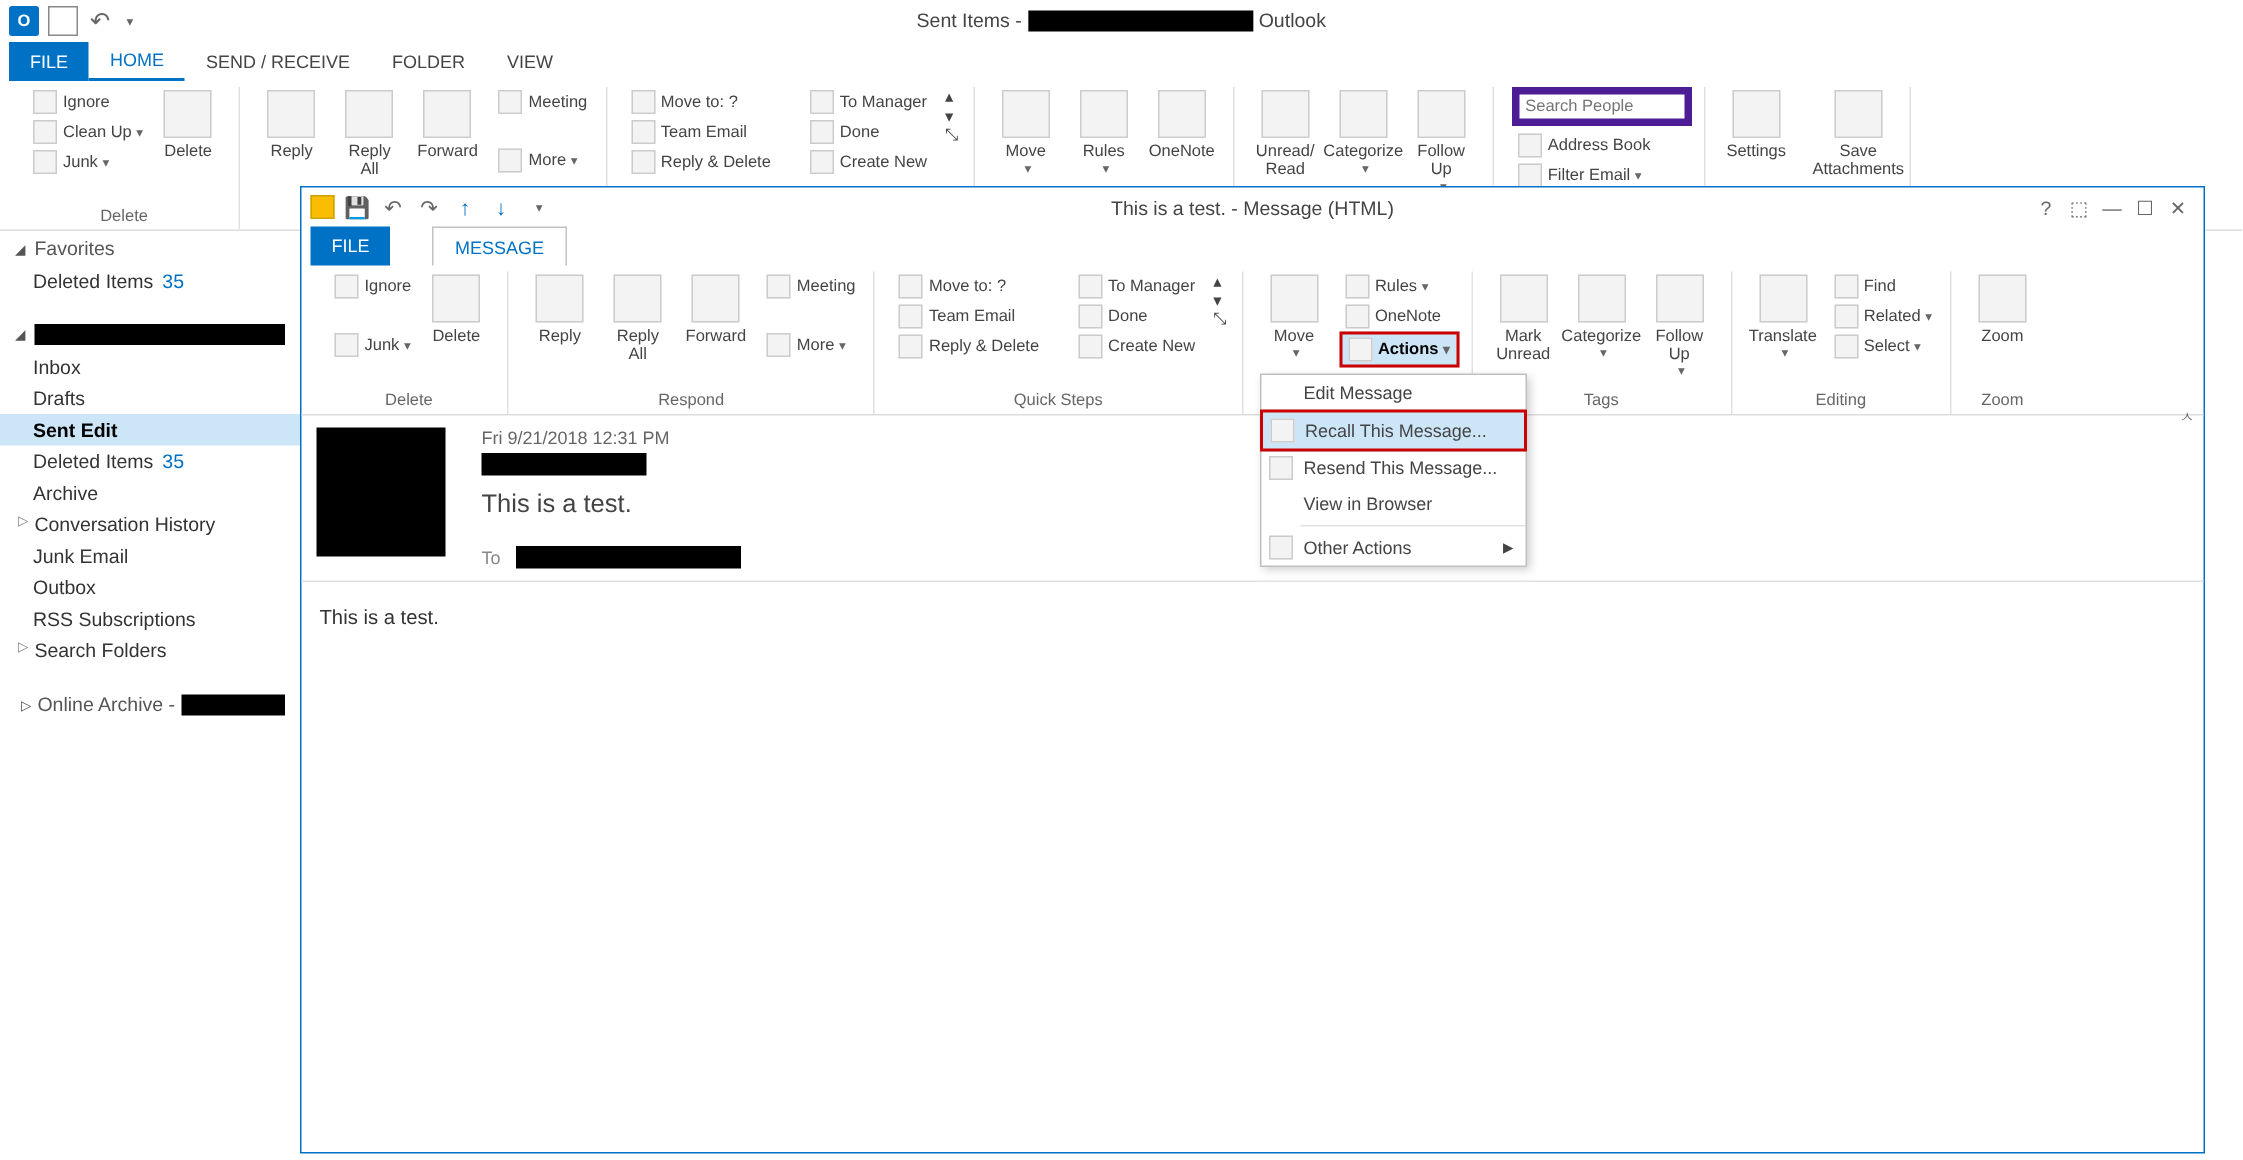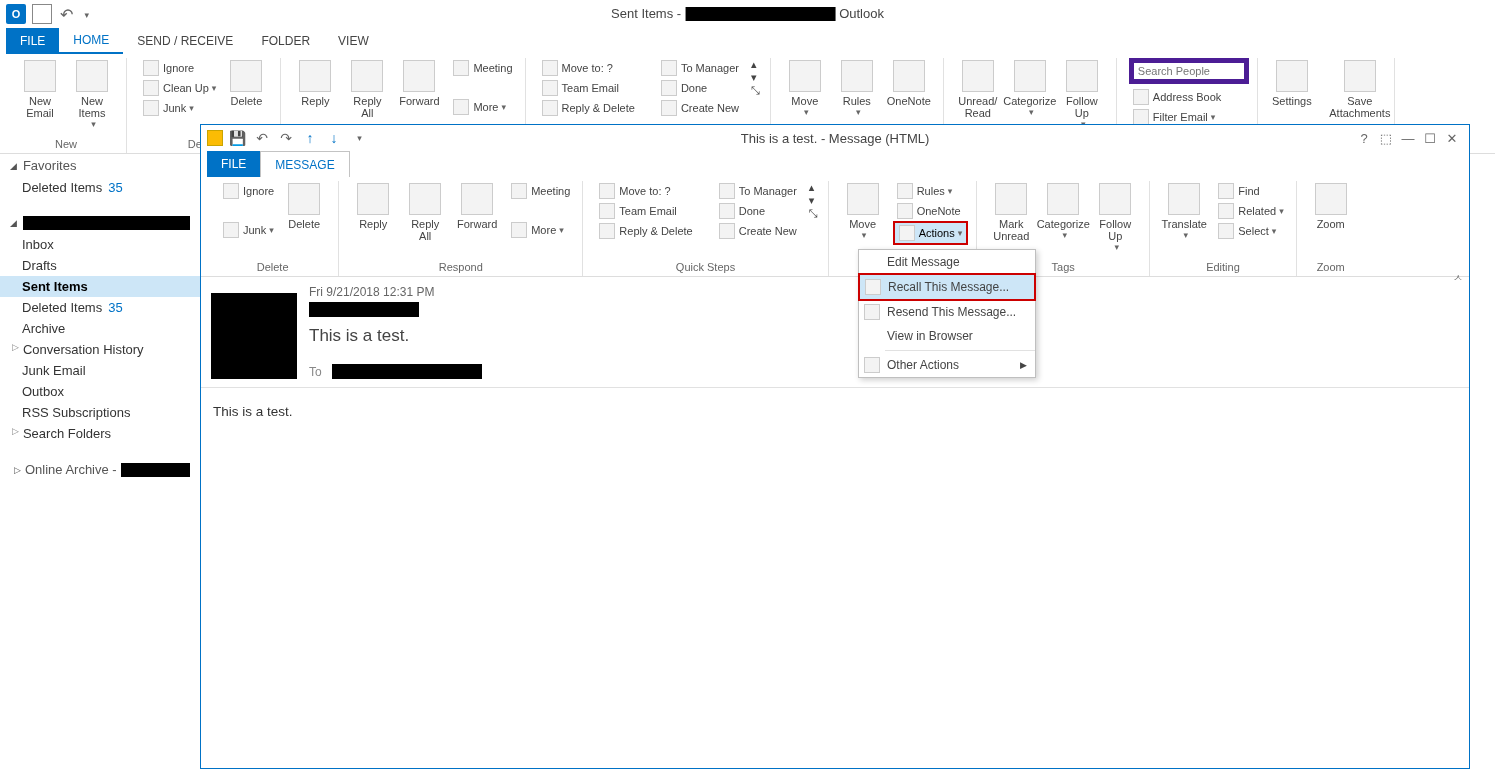--- a/index.html
+++ b/index.html
@@ -46,38 +46,38 @@
   .msgwin { position:absolute; left:200px; top:124px; width:1270px; height:645px; background:#fff; border:1px solid #0072c6; display:flex; flex-direction:column; }
   .mw-qa { height:26px; display:flex; align-items:center; padding:0 6px; position:relative; }
   .mw-qa .tool { width:18px; height:18px; margin-right:6px; color:#666; font-size:14px; display:flex; align-items:center; justify-content:center; cursor:pointer; }
   .mw-qa .mwtitle { position:absolute; left:50%; transform:translateX(-50%); font-size:13px; color:#444; }
   .mw-qa .right { margin-left:auto; display:flex; align-items:center; }
   .mw-qa .right .ctl { width:22px; height:18px; display:flex; align-items:center; justify-content:center; color:#666; cursor:pointer; font-size:13px; }
 
   .mw-tabs { height:26px; display:flex; align-items:stretch; padding-left:6px; }
   .mw-tabs .tab { padding:0 14px; display:flex; align-items:center; font-size:12px; cursor:pointer; }
   .mw-tabs .tab.file { background:#0072c6; color:#fff; }
-  .mw-tabs .tab.active { color:#0072c6; border:1px solid #c3c3c3; border-bottom:none; }
+  .mw-tabs .tab.active { color:#0072c6; border:1px solid #c3c3c3; border-bottom:none;margin-left:28px; }
 
   .mw-ribbon { height:100px; border-bottom:1px solid #ddd; display:flex; padding:4px 6px 0 6px; }
 
   .highlight { border:2px solid #c00 !important; }
-  .actions-btn { display:flex; align-items:center; font-size:11px; padding:2px 4px; background:#cde6f7; border:1px solid #8ab4d8; cursor:pointer; }
+  .actions-btn { display:flex; align-items:center; font-size:11px; padding:2px 4px; background:#cde6f7; border:1px solid #8ab4d8; cursor:pointer;font-weight:bold; }
   .actions-btn .sicon { width:16px; height:16px; background:#f3f3f3; border:1px solid #ccc; margin-right:4px; }
 
   
   .actions-menu { position:absolute; left:839px; top:98px; width:178px; background:#fff; border:1px solid #bfbfbf; box-shadow:2px 2px 6px rgba(0,0,0,.2); z-index:50; }
   .actions-menu .mi { display:flex; align-items:center; padding:5px 8px 5px 28px; font-size:12px; color:#444; position:relative; cursor:pointer; }
   .actions-menu .mi .micon { position:absolute; left:5px; width:16px; height:16px; background:#f3f3f3; border:1px solid #ccc; }
   .actions-menu .mi.recall { background:#cde6f7; border:2px solid #c00; margin:-1px; }
   .actions-menu .mi .arr-r { margin-left:auto; font-size:9px; }
   .actions-menu .sep { height:1px; background:#e1e1e1; margin:2px 0 2px 26px; }
 
   
-  .readhdr { display:flex; align-items:flex-end; padding:8px 10px; border-bottom:1px solid #e1e1e1; }
+  .readhdr { display:flex; align-items:flex-start; padding:8px 10px; border-bottom:1px solid #e1e1e1;gap:12px; }
   .avatar { width:86px; height:86px; background:#000; margin-right:12px; }
   .rhd-meta { font-size:12px; color:#666; }
   .rhd-sender { margin-top:3px; height:15px; width:110px; background:#000; display:inline-block; }
   .rhd-subj { font-size:17px; color:#444; margin-top:6px; }
   .rhd-to { display:flex; align-items:center; margin-top:18px; font-size:12px; color:#888; }
   .rhd-to .to-redact { height:15px; width:150px; background:#000; margin-left:10px; }
 
   .readbody { padding:16px 12px; font-size:13.5px; color:#333; }
 
   .collapse { position:absolute; right:6px; top:94px; font-size:10px; color:#666; cursor:pointer; }
@@ -101,33 +101,20 @@
   <div class="tab file">FILE</div>
   <div class="tab active">HOME</div>
   <div class="tab">SEND / RECEIVE</div>
   <div class="tab">FOLDER</div>
   <div class="tab">VIEW</div>
 </div>
 
 <div class="ribbon">
   <div class="rgroup">
     <div class="buttons">
-      <div class="bigbtn">
-          <div class="bicon"></div>
-          <span>New Email</span>
-        </div>
-      <div class="bigbtn dropcaret">
-          <div class="bicon"></div>
-          <span>New Items</span>
-        </div>
-    </div>
-    <div class="glabel">New</div>
-  </div>
-  <div class="rgroup">
-    <div class="buttons">
       <div class="smallstack">
         <div class="smallbtn">
             <div class="sicon"></div>
             <span>Ignore</span>
           </div>
         <div class="smallbtn dropcaret">
             <div class="sicon"></div>
             <span>Clean Up</span>
           </div>
         <div class="smallbtn dropcaret">
@@ -287,21 +274,21 @@
       <span>Deleted Items</span>
       <span class="cnt">35</span>
     </div>
   <div style="height:14px"></div>
   <div class="fp-head">
       <span class="arr">◢</span>
       <span class="fp-redact"></span>
     </div>
   <div class="fp-item">Inbox</div>
   <div class="fp-item">Drafts</div>
-  <div class="fp-item sel">Sent Items</div>
+  <div class="fp-item sel">Sent Edit</div>
   <div class="fp-item">
       <span>Deleted Items</span>
       <span class="cnt">35</span>
     </div>
   <div class="fp-item">Archive</div>
   <div class="fp-item">
       <span class="caret-r">▷</span>
       <span>Conversation History</span>
     </div>
   <div class="fp-item">Junk Email</div>
@@ -497,21 +484,21 @@
       <div class="buttons">
         <div class="bigbtn">
             <div class="bicon"></div>
             <span>Zoom</span>
           </div>
       </div>
       <div class="glabel">Zoom</div>
     </div>
     <div class="collapse">ㅅ</div>
 
-    <div class="actions-menu" style="left:657px;top:72px">
+    <div class="actions-menu" style="left:639px;top:72px">
       <div class="mi">
           <span>Edit Message</span>
         </div>
       <div class="mi recall">
           <div class="micon"></div>
           <span>Recall This Message...</span>
         </div>
       <div class="mi">
           <div class="micon"></div>
           <span>Resend This Message...</span>

